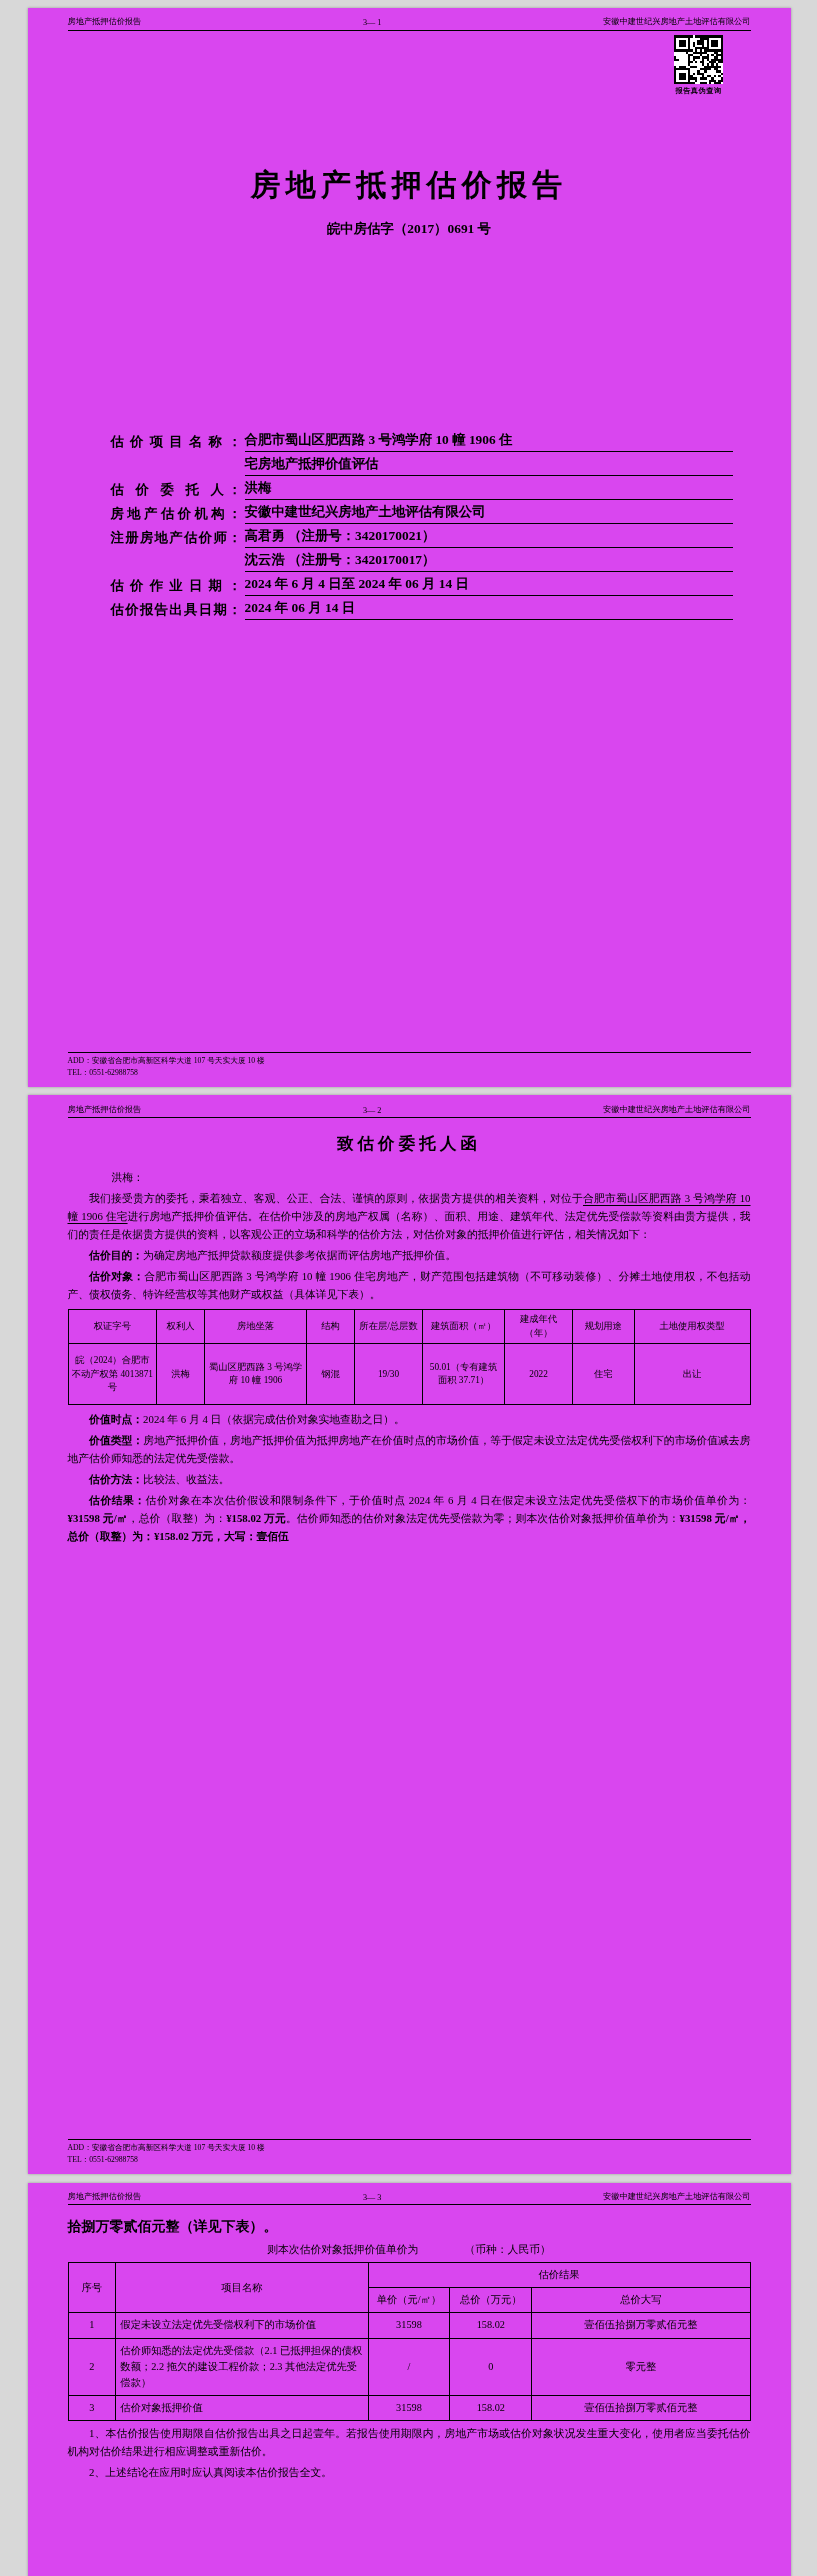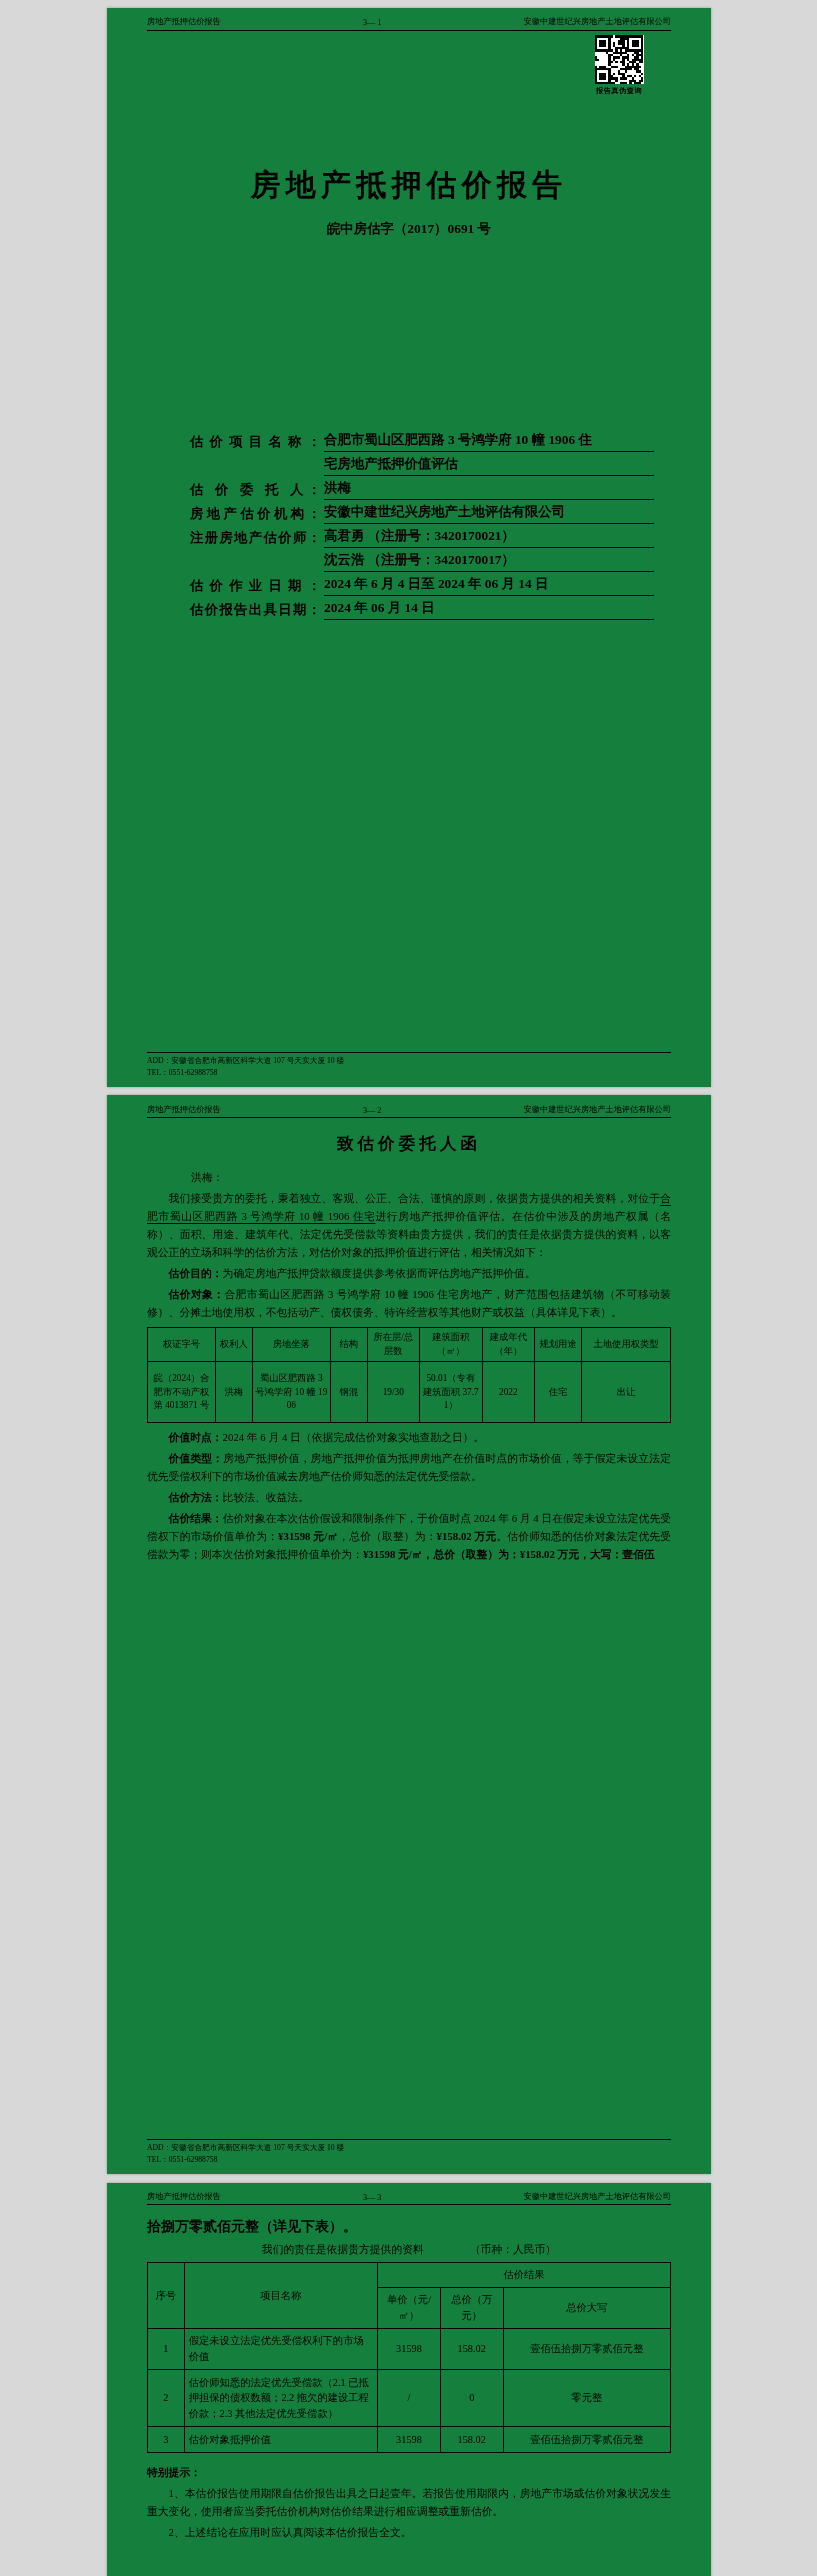--- a/index.html
+++ b/index.html
@@ -4,22 +4,22 @@
 <style>
   * { margin:0; padding:0; box-sizing:border-box; }
   html,body { background:#d8d8d8; }
   body {
     width:818px;
     font-family:"Liberation Serif","DejaVu Serif",serif;
     color:#000;
   }
   .doc { padding:8.2px 0 5.2px; }
   .page {
-    width:604px; height:1079px;
-    background:#15803d;
+    width:763px; height:1079px;
+    background:#d946ef;
     margin:0 auto 8.2px;
     position:relative;
     padding:8.2px 40px 0;
     box-shadow:0 0 2.6px rgba(0,0,0,.3);
     overflow:hidden;
   }
   
   .page-header {
     display:flex; justify-content:space-between; align-items:flex-end;
     font-size:8.2px; padding-bottom:2.6px; border-bottom:1px solid #000;
@@ -644,21 +644,21 @@
   <section class="page">
     <header class="page-header">
       <span>房地产抵押估价报告</span>
       <span>3— 3</span>
       <span>安徽中建世纪兴房地产土地评估有限公司</span>
     </header>
 
     <p class="carryover">拾捌万零贰佰元整（详见下表）。</p>
 
     <div class="table-title-row">
-      <span>我们的责任是依据贵方提供的资料</span><span class="currency-note">（币种：人民币）</span>
+      <span>则本次估价对象抵押价值单价为</span><span class="currency-note">（币种：人民币）</span>
     </div>
 
     <table class="rtable">
       <colgroup>
         <col style="width:7%">
           <col style="width:37%">
           <col style="width:12%">
           <col style="width:12%">
           <col style="width:32%">
       </colgroup>
@@ -692,20 +692,19 @@
         <tr>
           <td>3</td>
           <td class="item-cell">估价对象抵押价值</td>
           <td>31598</td>
           <td>158.02</td>
           <td>壹佰伍拾捌万零贰佰元整</td>
         </tr>
       </tbody>
     </table>
 
-    <p class="notes-label">特别提示：</p>
     <p class="para indent">1、本估价报告使用期限自估价报告出具之日起壹年。若报告使用期限内，房地产市场或估价对象状况发生重大变化，使用者应当委托估价机构对估价结果进行相应调整或重新估价。</p>
     <p class="para indent">2、上述结论在应用时应认真阅读本估价报告全文。</p>
 
   </section>
 
 </div>
 
 
 </body></html>

